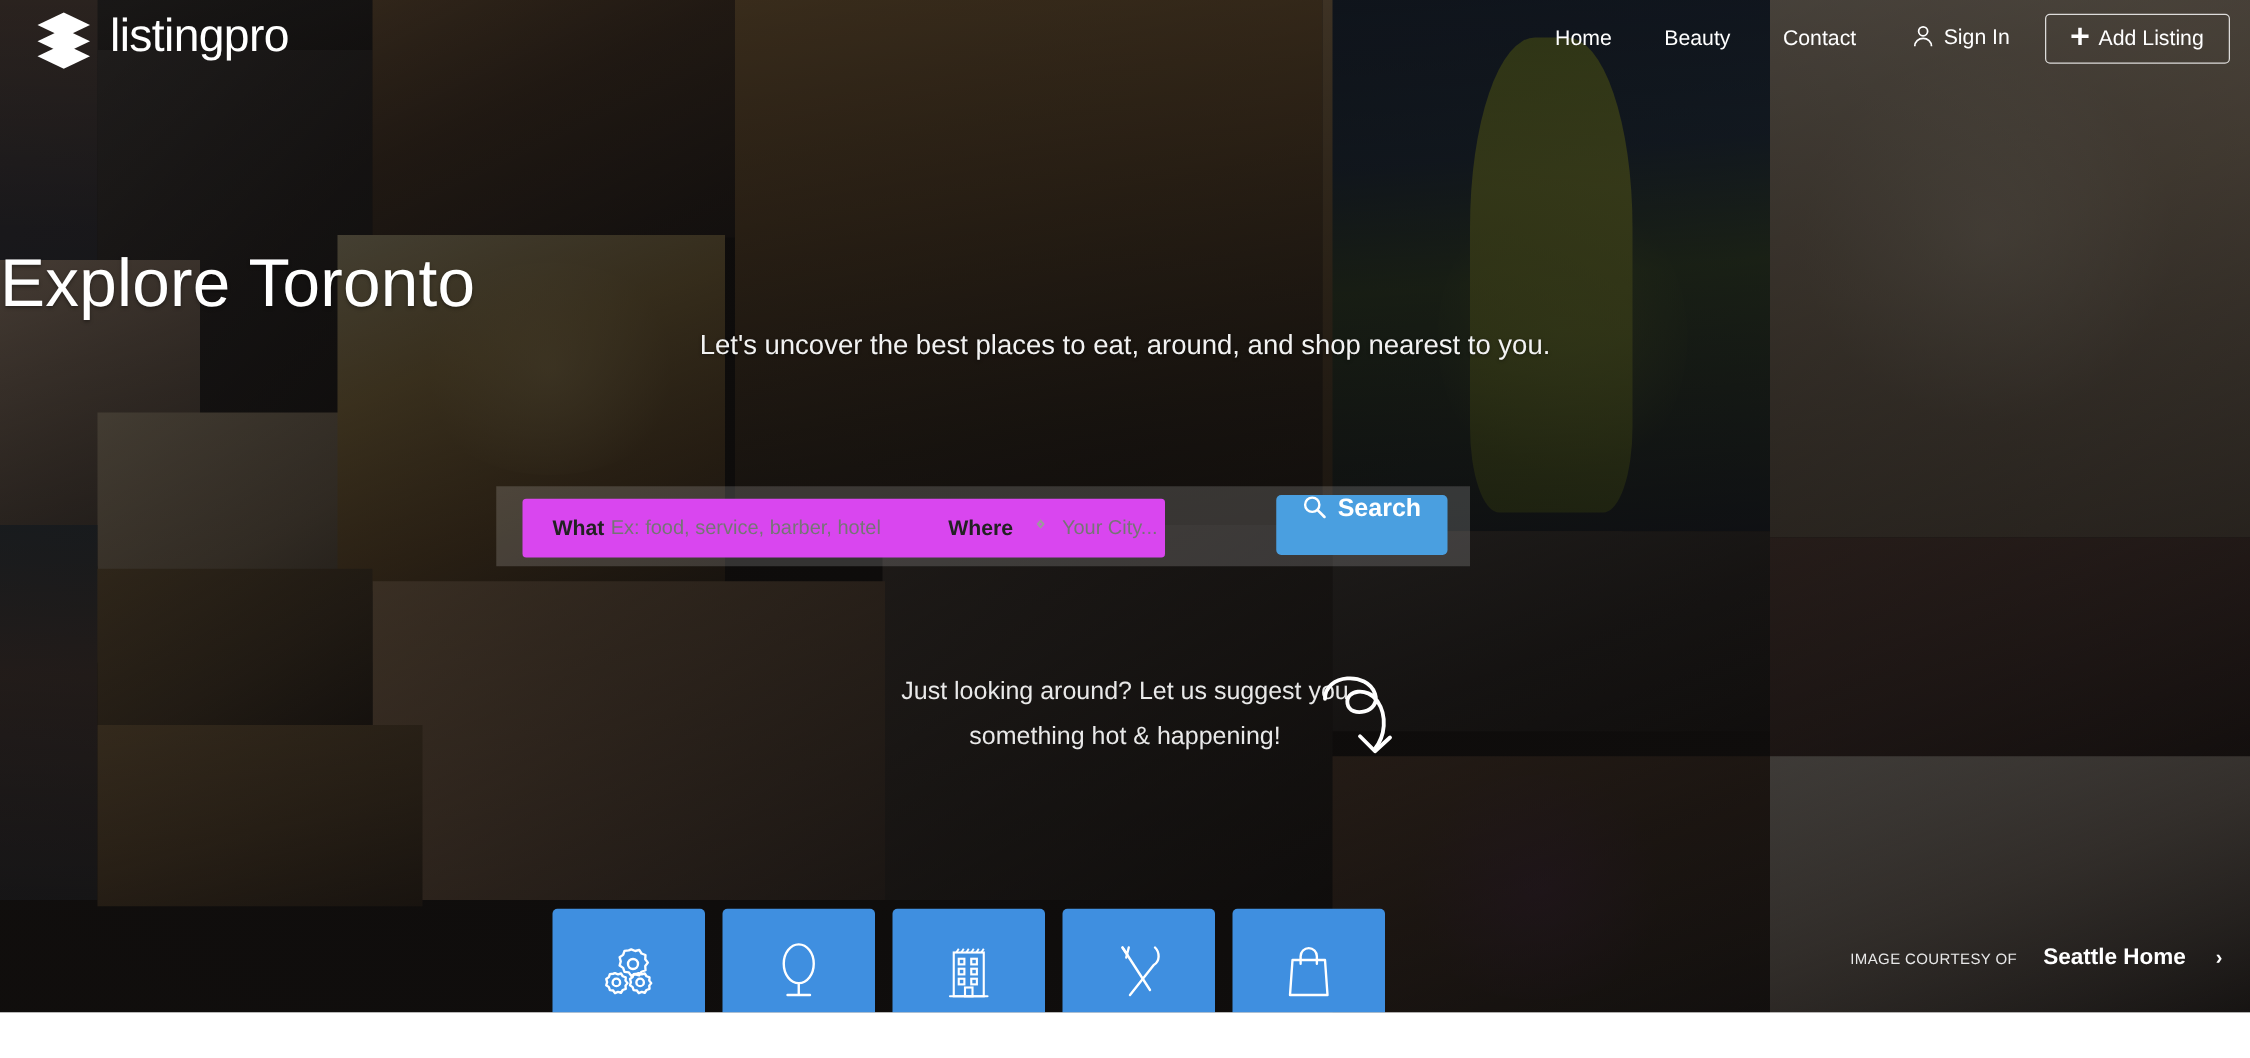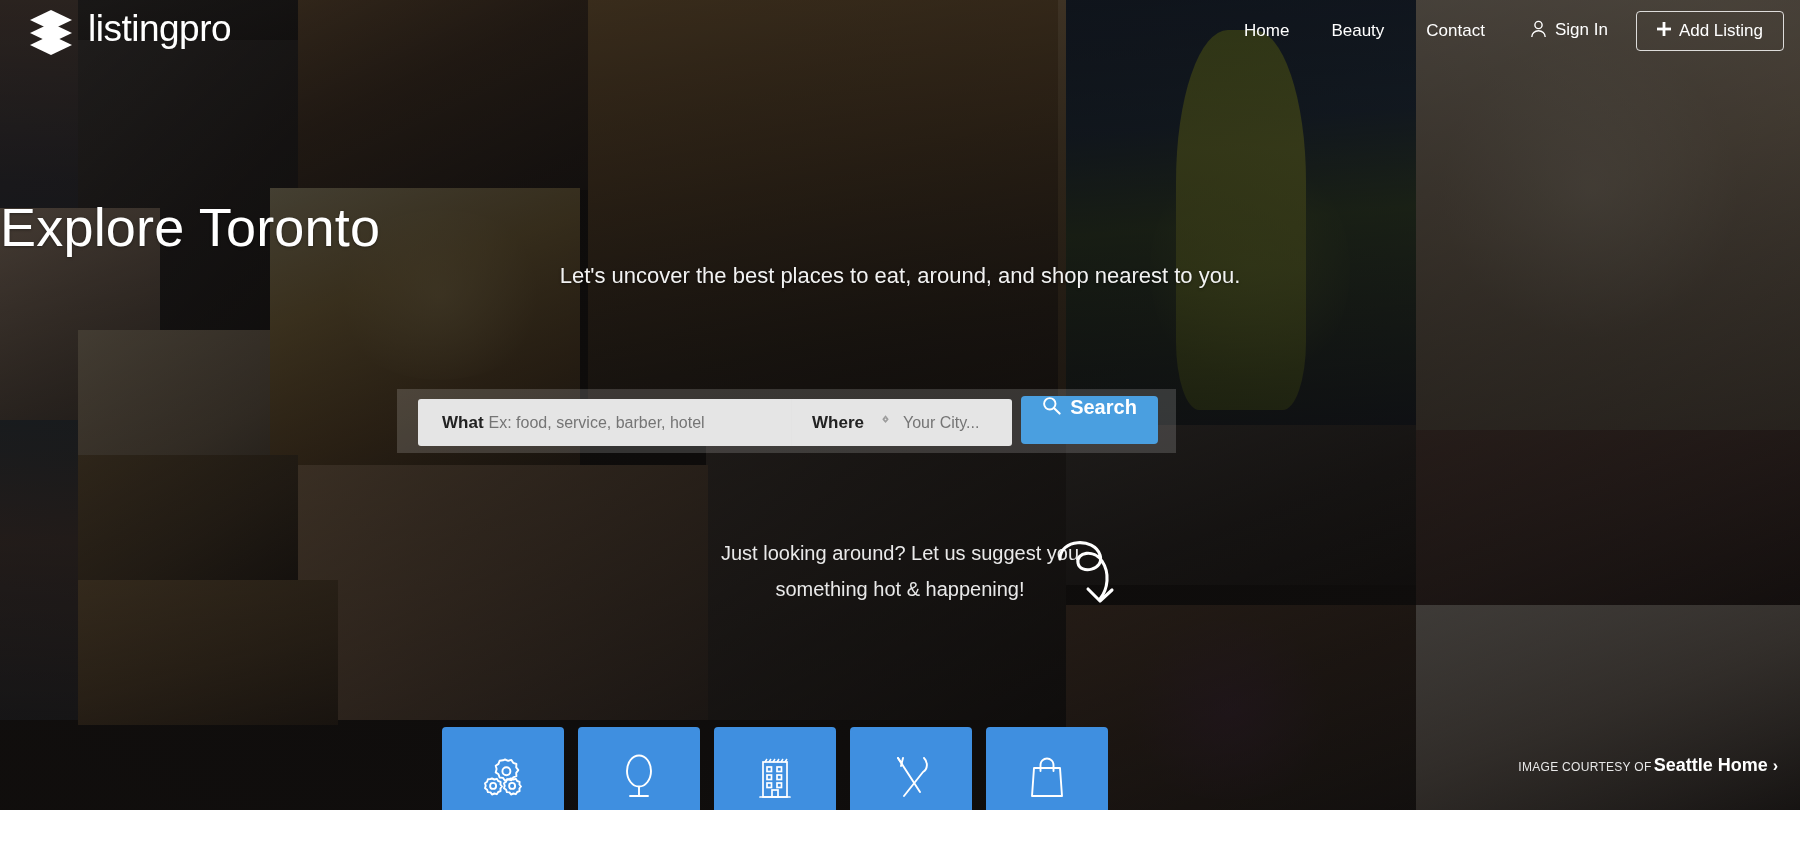--- a/index.html
+++ b/index.html
@@ -38,21 +38,21 @@
 
   
   .hero-title{ position:absolute; left:0; right:0; top:196px; text-align:left; color:#fff;
      font-size:54px; font-weight:400; letter-spacing:.2px; text-shadow:0 1px 3px rgba(0,0,0,.35); z-index:20;}
   .hero-sub{ position:absolute; left:0; right:0; top:263px; text-align:center; color:#f2f2f2;
      font-size:22px; font-weight:400; text-shadow:0 1px 3px rgba(0,0,0,.4); z-index:20;}
 
   
   .search-wrap{ position:absolute; left:397px; top:389px; width:779px; height:64px; z-index:25;
       background:rgba(255,255,255,.16); padding:10px 7px 7px 21px; }
-  .search-box{ position:relative; width:594px; height:47px; background:#e5e5e5; border-radius:3px; display:flex; align-items:center; }
+  .search-box{ position:relative; width:514px; height:47px; background:#d946ef; border-radius:3px; display:flex; align-items:center; }
   .fld{ display:flex; align-items:center; height:47px; }
   .fld-what{ width:373px; padding-left:24px; }
   .fld-label{ color:#222; font-size:17px; font-weight:700; white-space:nowrap; }
   .fld-input{ border:0; outline:none; font-family:"Liberation Sans",sans-serif; font-size:16px; color:#333; background:transparent; }
   .fld-what .fld-input{ width:250px; margin-left:5px; }
   .divider{ width:1px; height:47px; background:#e3e3e3; }
   .fld-where{ width:220px; padding-left:20px; }
   .fld-where .fld-input{ width:115px; margin-left:10px; }
   .geo-icon{ margin-left:14px; display:flex; align-items:center; }
 
@@ -68,21 +68,21 @@
 
   
   .cats{ position:absolute; left:442px; top:727px; display:flex; gap:14px; z-index:30; }
   .cat{ width:122px; height:119px; background:#3f8fe0; border-radius:4px 4px 0 0;
      display:flex; flex-direction:column; align-items:center; justify-content:flex-start;
      padding-top:26px; cursor:pointer; }
   .cat-icon{ height:47px; display:flex; align-items:center; justify-content:center; }
   .cat-label{ color:#fff; font-size:17px; margin-top:9px; white-space:nowrap; }
 
   
-  .courtesy{ position:absolute; right:22px; top:755px; z-index:30; display:flex; align-items:baseline; gap:2px; }
+  .courtesy{ position:absolute; right:22px; top:755px; z-index:30; display:flex; align-items:baseline; gap:21px; }
   .courtesy-kicker{ color:#e8e8e8; font-size:12px; letter-spacing:.3px; }
   .courtesy-name{ color:#fff; font-size:18px; font-weight:700; }
   .courtesy-chev{ color:#fff; font-size:16px; font-weight:700; margin-left:3px; }
 
   .footer-strip{ position:absolute; left:0; top:810px; width:1800px; height:36px; background:#fff; z-index:35; }
 </style>
 </head>
 <body>
 
 <div class="page">

